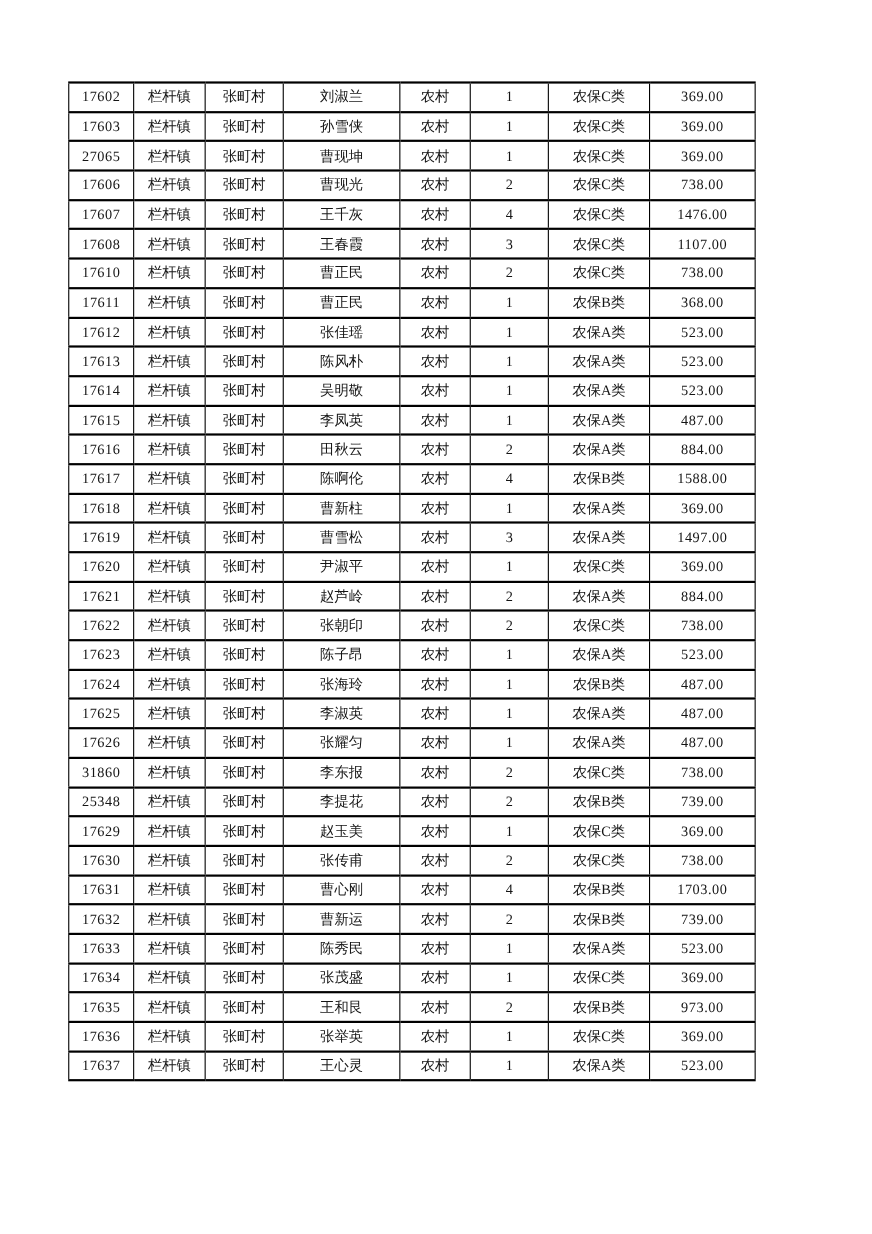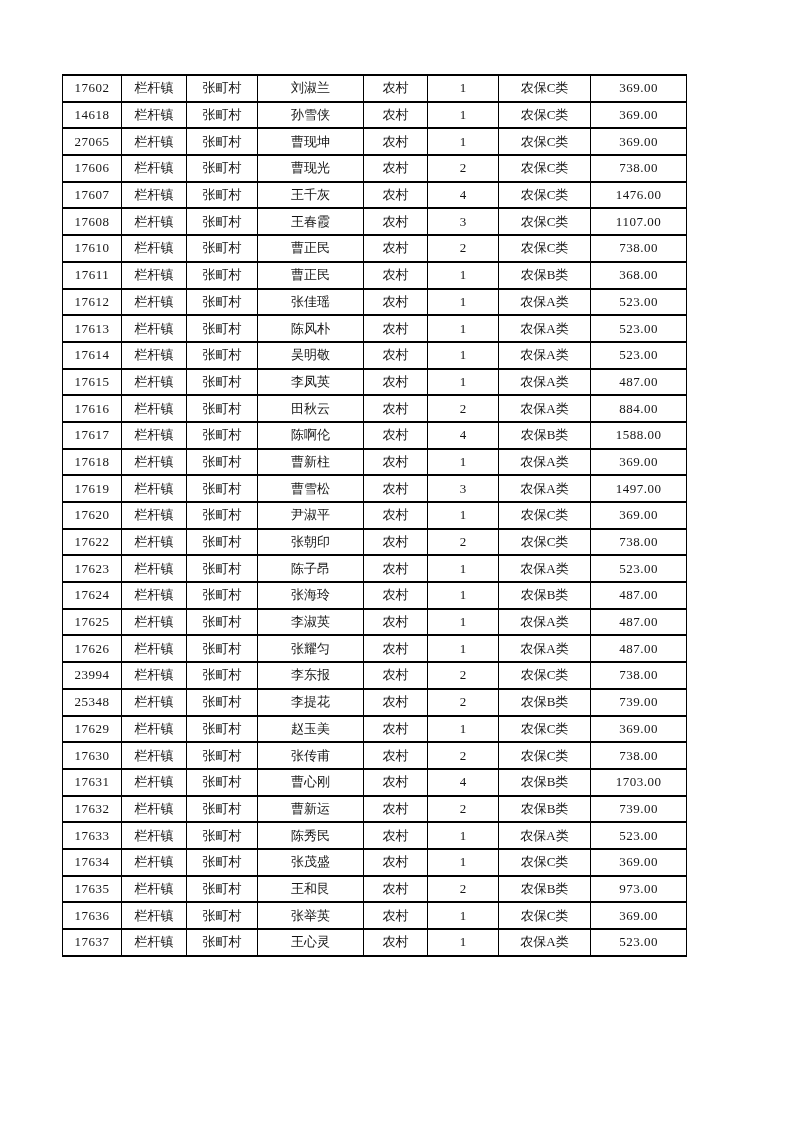--- a/index.html
+++ b/index.html
@@ -66,21 +66,21 @@
           <td class="cell-id">17602</td>
           <td class="cell-town">栏杆镇</td>
           <td class="cell-village">张町村</td>
           <td class="cell-name">刘淑兰</td>
           <td class="cell-household_type">农村</td>
           <td class="cell-person_count">1</td>
           <td class="cell-insurance_category">农保C类</td>
           <td class="cell-amount">369.00</td>
         </tr>
         <tr>
-          <td class="cell-id">14618</td>
+          <td class="cell-id">17603</td>
           <td class="cell-town">栏杆镇</td>
           <td class="cell-village">张町村</td>
           <td class="cell-name">孙雪侠</td>
           <td class="cell-household_type">农村</td>
           <td class="cell-person_count">1</td>
           <td class="cell-insurance_category">农保C类</td>
           <td class="cell-amount">369.00</td>
         </tr>
         <tr>
           <td class="cell-id">27065</td>
@@ -226,20 +226,30 @@
           <td class="cell-id">17620</td>
           <td class="cell-town">栏杆镇</td>
           <td class="cell-village">张町村</td>
           <td class="cell-name">尹淑平</td>
           <td class="cell-household_type">农村</td>
           <td class="cell-person_count">1</td>
           <td class="cell-insurance_category">农保C类</td>
           <td class="cell-amount">369.00</td>
         </tr>
         <tr>
+          <td class="cell-id">17621</td>
+          <td class="cell-town">栏杆镇</td>
+          <td class="cell-village">张町村</td>
+          <td class="cell-name">赵芦岭</td>
+          <td class="cell-household_type">农村</td>
+          <td class="cell-person_count">2</td>
+          <td class="cell-insurance_category">农保A类</td>
+          <td class="cell-amount">884.00</td>
+        </tr>
+        <tr>
           <td class="cell-id">17622</td>
           <td class="cell-town">栏杆镇</td>
           <td class="cell-village">张町村</td>
           <td class="cell-name">张朝印</td>
           <td class="cell-household_type">农村</td>
           <td class="cell-person_count">2</td>
           <td class="cell-insurance_category">农保C类</td>
           <td class="cell-amount">738.00</td>
         </tr>
         <tr>
@@ -276,21 +286,21 @@
           <td class="cell-id">17626</td>
           <td class="cell-town">栏杆镇</td>
           <td class="cell-village">张町村</td>
           <td class="cell-name">张耀匀</td>
           <td class="cell-household_type">农村</td>
           <td class="cell-person_count">1</td>
           <td class="cell-insurance_category">农保A类</td>
           <td class="cell-amount">487.00</td>
         </tr>
         <tr>
-          <td class="cell-id">23994</td>
+          <td class="cell-id">31860</td>
           <td class="cell-town">栏杆镇</td>
           <td class="cell-village">张町村</td>
           <td class="cell-name">李东报</td>
           <td class="cell-household_type">农村</td>
           <td class="cell-person_count">2</td>
           <td class="cell-insurance_category">农保C类</td>
           <td class="cell-amount">738.00</td>
         </tr>
         <tr>
           <td class="cell-id">25348</td>

